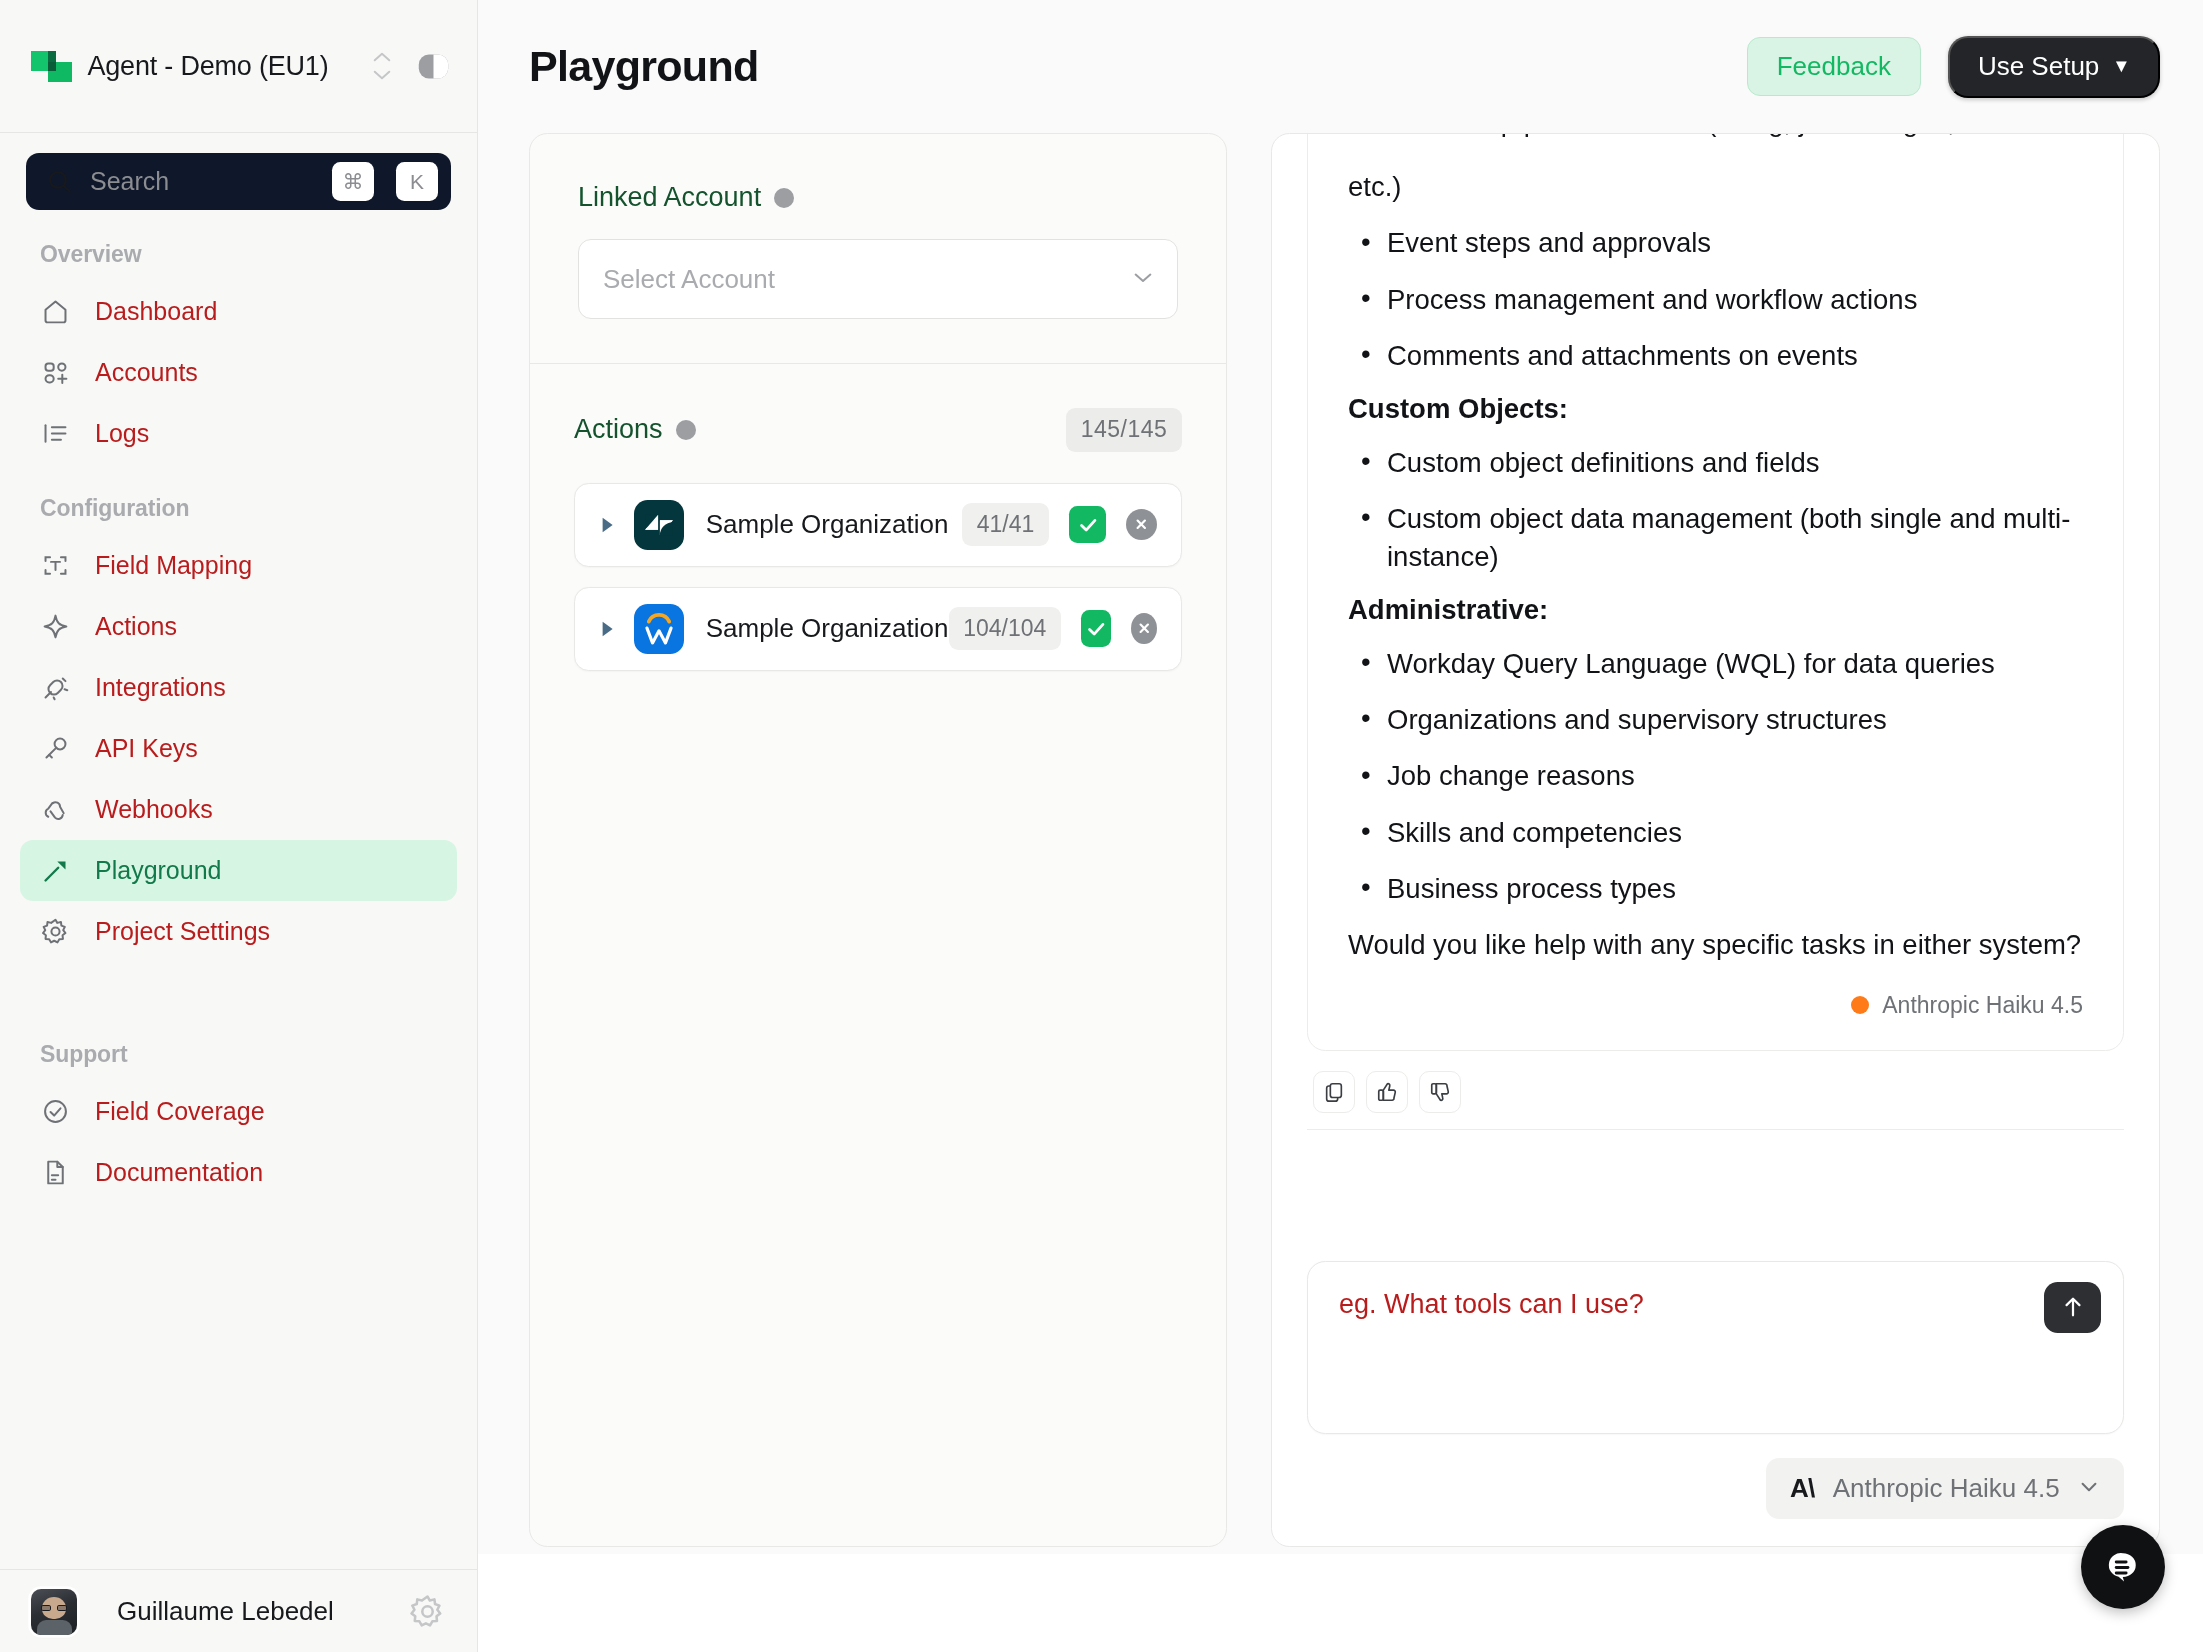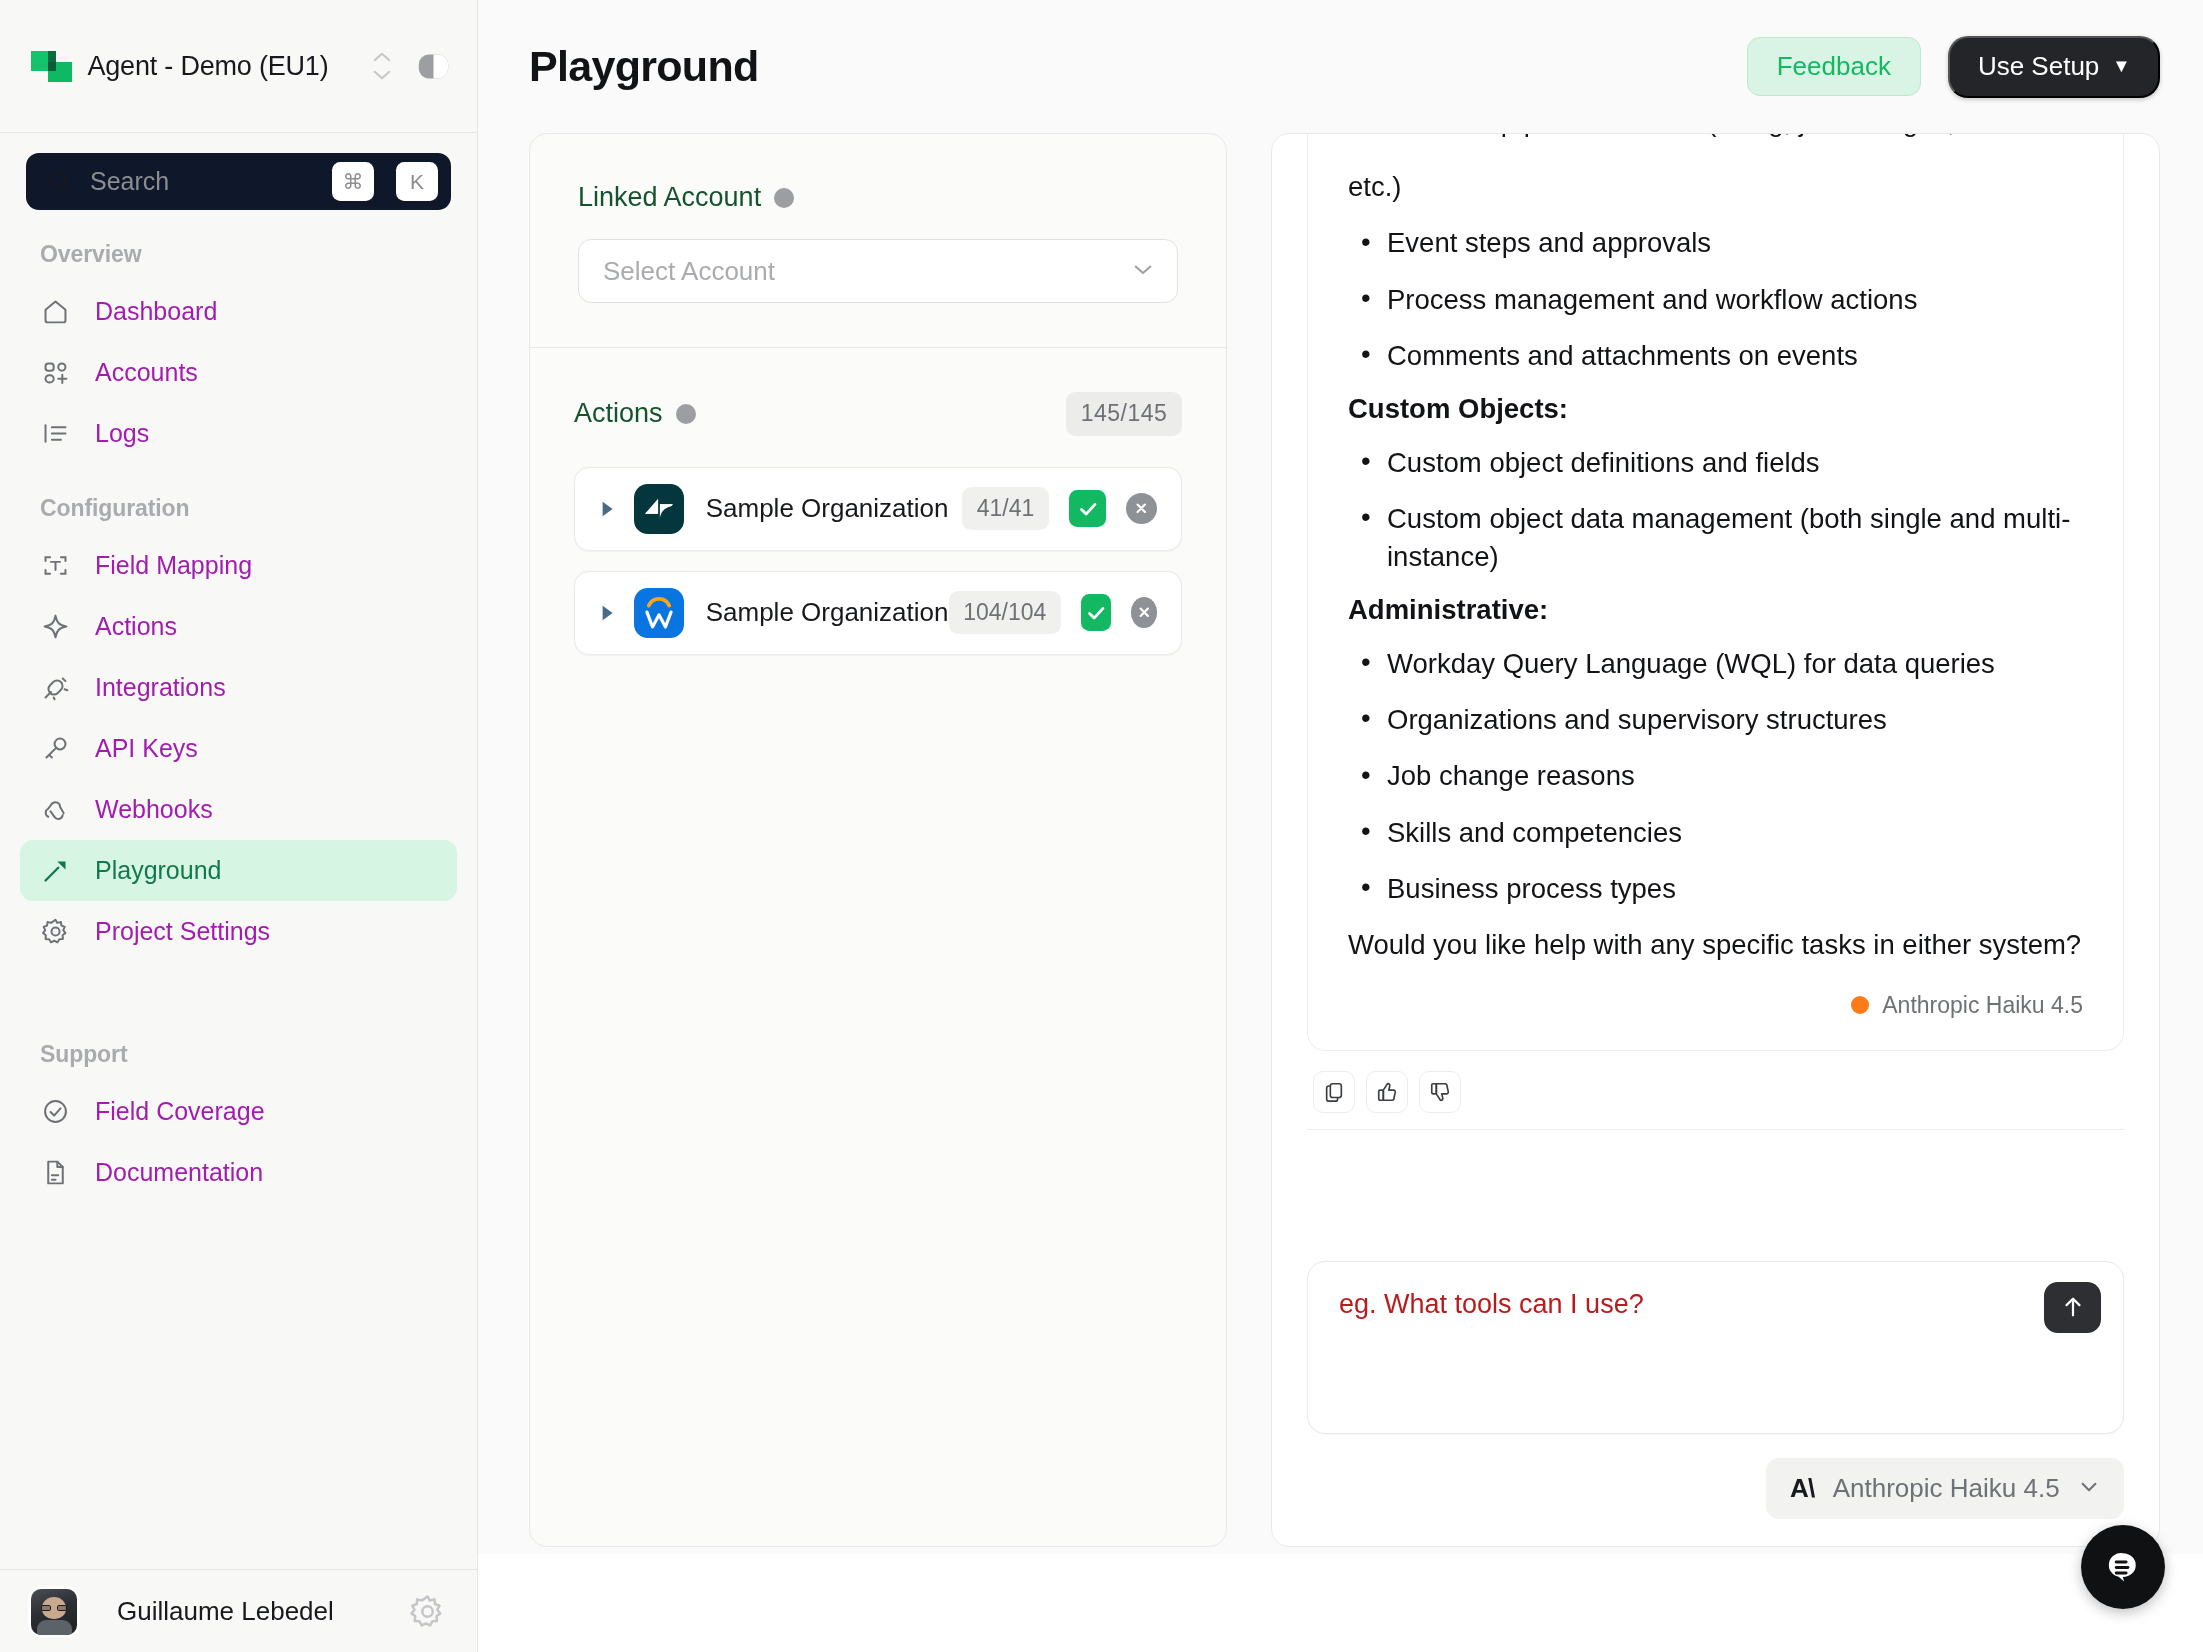--- a/index.html
+++ b/index.html
@@ -52,21 +52,21 @@
   .kbd + .kbd { margin-left:5.5px; }
 
   .sb-scroll { flex:1; overflow:hidden; padding: 0 20px; }
   .sb-group-label {
     font-size:23px; color:#a9abae; font-weight:700;
     padding: 31px 0 13px 20px; letter-spacing:-0.1px;
   }
   .nav-item {
     display:flex; align-items:center; gap:24px;
     height:61px; padding: 0 20px; border-radius:13px;
-    color:#a21caf; font-size:25px; cursor:pointer;
+    color:#b91c1c; font-size:25px; cursor:pointer;
   }
   .nav-item.active { background:#d6f5e3; color:#11794a; font-weight:400; }
   .nav-item .ico { width:31px; height:31px; flex:0 0 31px; display:flex; align-items:center; justify-content:center; }
   .nav-item .ico svg { display:block; }
   .sb-user {
     height:84px; display:flex; align-items:center; gap:40px;
     padding: 12px 31px; border-top:0.9px solid #e6e6e4;
   }
   .avatar {
     width:46px; height:46px; border-radius:10px; flex:0 0 46px;
@@ -113,21 +113,21 @@
   
   .panel-left {
     width: 698px; flex:0 0 698px;
     background:#fbfbfa; border:0.9px solid #e8e8e6; border-radius:18.4px;
     display:flex; flex-direction:column; margin-bottom:106px; overflow:hidden;
   }
   .pl-section-top { padding: 48px 48px 44px 48px; border-bottom:0.9px solid #e8e8e6; }
   .field-label { display:flex; align-items:center; gap:13px; font-size:27px; color:#14532d; margin-bottom:26px; }
   .info-dot { width:20px; height:20px; border-radius:50%; background:#9c9ea2; display:inline-block; }
   .select-box {
-    height:64px; background:#fff; border:0.9px solid #e2e2e0; border-radius:13px;
+    height:80px; background:#fff; border:0.9px solid #e2e2e0; border-radius:13px;
     display:flex; align-items:center; padding: 0 22px 0 24px;
   }
   .select-box .val { flex:1; font-size:26px; color:#a9abae; }
 
   .pl-section-actions { padding: 44px 44px 0 44px; flex:1; min-height:0; }
   .actions-head { display:flex; align-items:center; margin-bottom:31px; }
   .actions-head .field-label { margin-bottom:0; }
   .count-pill {
     background:#ececea; color:#6e7175; border-radius:9.2px;
     font-size:23px; padding: 8.3px 14.7px; margin-left:auto; letter-spacing:0.5px;

